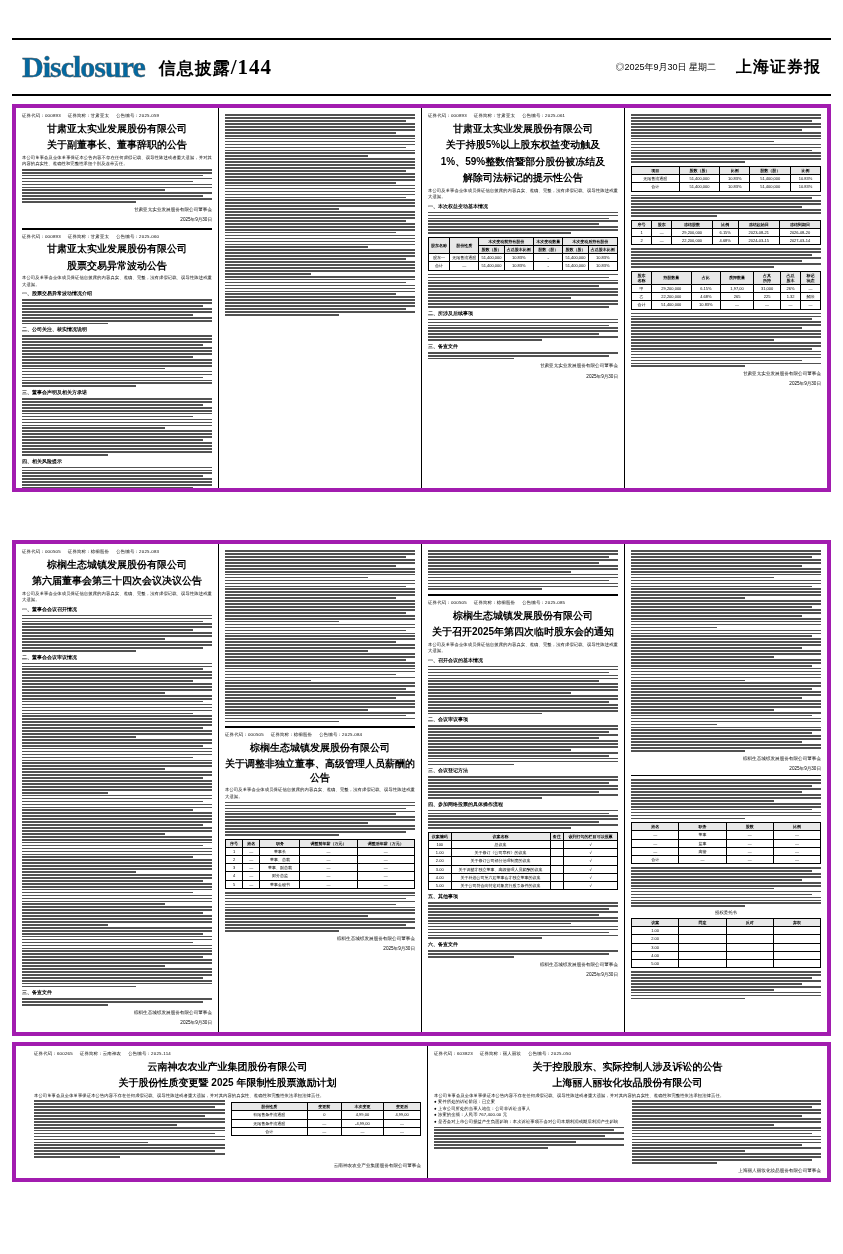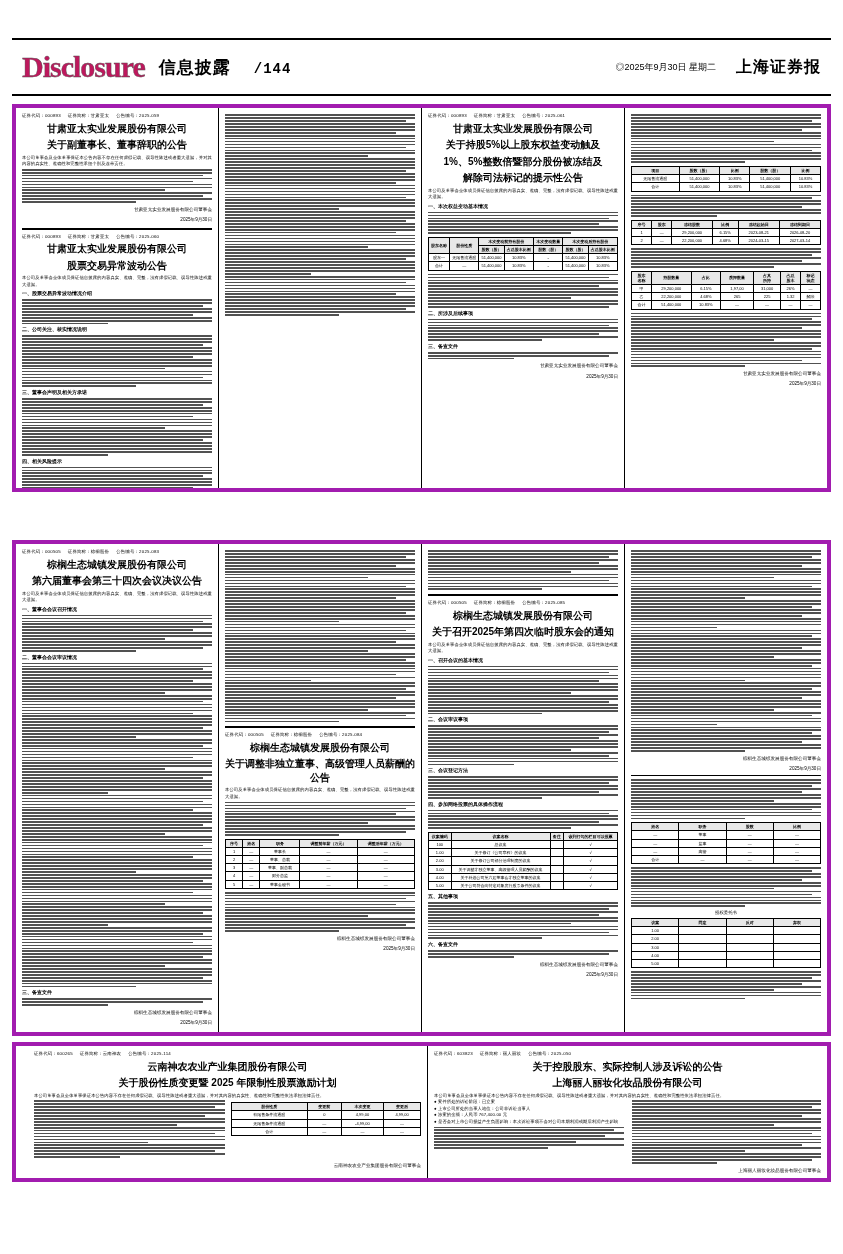--- a/index.html
+++ b/index.html
@@ -2,24 +2,24 @@
 <html><head>
 <meta charset="utf-8">
 <style>
   html,body{margin:0;padding:0;background:#fff;}
   body{width:843px;height:1254px;font-family:"Liberation Sans",sans-serif;color:#000;overflow:hidden;}
   .page{position:relative;width:843px;height:1254px;background:#fff;padding:0;box-sizing:border-box;}
 
   
   .masthead{position:absolute;left:12px;top:38px;width:819px;height:54px;border-top:2px solid #000;border-bottom:2px solid #000;}
   .mast-inner{display:flex;align-items:center;height:100%;padding:0 6px;box-sizing:border-box;}
-  .disclosure{font-family:"Liberation Serif",serif;font-weight:bold;font-size:30px;letter-spacing:-1px;color:#be185d;
+  .disclosure{font-family:"Liberation Serif",serif;font-weight:bold;font-size:30px;letter-spacing:-1px;color:#0369a1;
               -webkit-text-stroke:0.4px #555;line-height:1;padding-left:4px;}
   .cn-title{font-size:17px;font-weight:bold;margin-left:14px;letter-spacing:1px;}
-  .cn-title .slash{font-family:Liberation Mono, monospace;font-weight:bold;font-size:14px;margin-left:23px;}
+  .cn-title .slash{font-family:Liberation Serif, serif;font-weight:bold;font-size:21px;}
   .mast-right{margin-left:auto;display:flex;align-items:center;gap:20px;padding-right:4px;}
   .mast-date{font-size:9px;}
   .paper-name{font-family:"Liberation Serif",serif;font-size:16px;font-weight:bold;letter-spacing:1px;}
 
   
   .sheet{position:absolute;left:12px;top:104px;width:819px;height:1136px;}
   .band{position:relative;width:100%;box-sizing:border-box;border:4px solid #a21caf;margin-bottom:6px;background:#fff;}
   .band-cols{display:flex;width:100%;height:100%;box-sizing:border-box;}
   .col{flex:1;box-sizing:border-box;padding:5px 6px;border-right:1px solid #000;overflow:hidden;}
   .col:last-child{border-right:none;}
@@ -260,21 +260,21 @@
         </div>
 
         <div class="col">
           <div class="meta">
             <span>证券代码：000893</span>
             <span>证券简称：甘肃亚太</span>
             <span>公告编号：2025-061</span>
           </div>
           <div class="hdr s2">甘肃亚太实业发展股份有限公司</div>
           <div class="hdr s2">关于持股5%以上股东权益变动触及</div>
-          <div class="hdr s2">1%、5%整数倍暨部分股份被冻结及</div>
+          <div class="hdr s2">1%、59%整数倍暨部分股份被冻结及</div>
           <div class="hdr s2">解除司法标记的提示性公告</div>
           <div class="body">本公司及董事会全体成员保证信息披露的内容真实、准确、完整，没有虚假记载、误导性陈述或重大遗漏。</div>
           <div class="sub">一、本次权益变动基本情况</div>
           <div class="fake tight">
             <i class="s100"></i>
               <i class="s100"></i>
               <i class="s95"></i>
               <i class="s100"></i>
               <i class="s90"></i>
             <i class="s100"></i>

